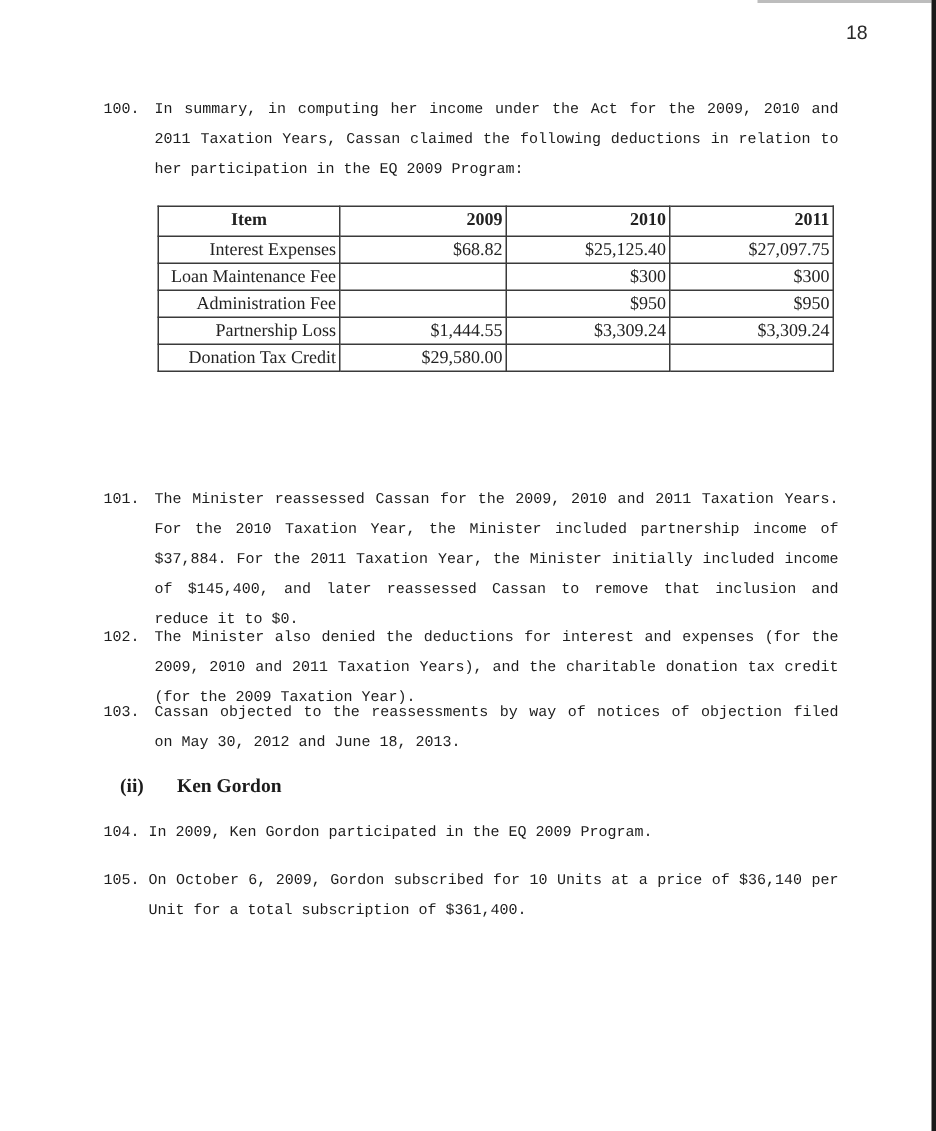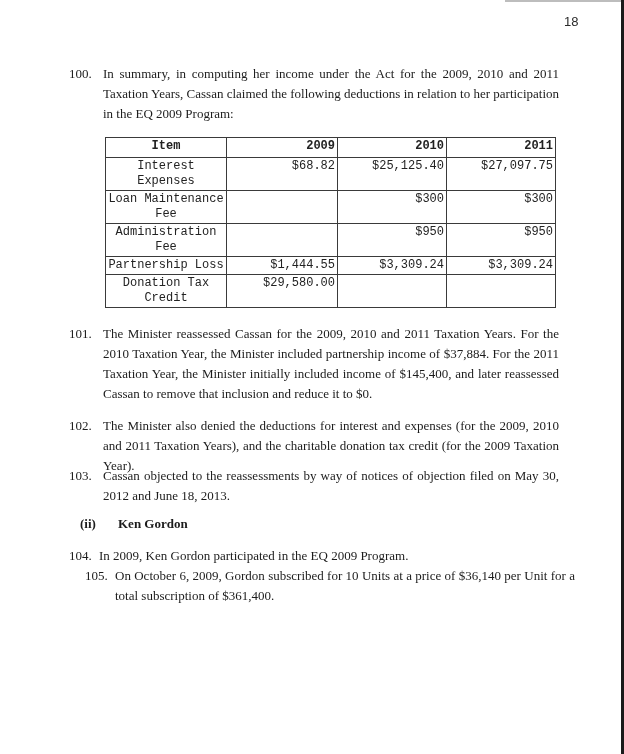--- a/index.html
+++ b/index.html
@@ -16,47 +16,47 @@
       position: absolute; top: 0; left: 505px; width: 116px; height: 2px;
       background: #bdbdbd;
     }
     .page-number {
       position: absolute; top: 14px; left: 535px;
       font-family: "Liberation Sans", "DejaVu Sans", sans-serif;
       font-size: 13px; color: #2a2a2a; margin-left: 29px;
     }
     .para {
       position: absolute; left: 69px; width: 490px;
-      font-size: 13px; line-height: 20px;
+      font-size: 10px; line-height: 20px; font-family: Liberation Mono, monospace;
     }
     .para .num { position: absolute; left: 0; top: 0; }
     .para .text { margin-left: 34px; text-align: justify; text-align-last: left; }
     .heading {
       position: absolute; left: 80px; top: 516px; font-size: 13px; font-weight: bold;
     }
     .heading .hnum { position: absolute; left: 0; }
     .heading .htitle { position: absolute; left: 38px; white-space: nowrap; }
 
     table.ded {
       position: absolute; left: 105px; top: 137px;
       border-collapse: collapse; font-size: 12px;
-      font-family: Liberation Mono, monospace;
+      font-family: Liberation Serif, serif;
       color: #222;
     }
     table.ded td, table.ded th {
       border: 1px solid #3a3a3a; padding: 1px 2px; vertical-align: top;
       line-height: 15px;
     }
     table.ded th { font-weight: bold; height: 17px; }
     table.ded th.item { text-align: center; width: 116px; }
     table.ded th.yr, table.ded td.val { text-align: right; }
     table.ded .c1 { width: 106px; }
     table.ded .c2 { width: 104px; }
     table.ded .c3 { width: 104px; }
-    table.ded td.lbl { text-align: center; white-space: normal; }
+    table.ded td.lbl { text-align: right; white-space: normal; }
   </style>
 </head>
 <body>
 
 <div class="top-edge"></div>
 <div class="right-edge"></div>
 
 <div class="page-number">18</div>
 
 <div class="para" style="top:64px;">
@@ -125,16 +125,16 @@
 <div class="heading">
   <span class="hnum">(ii)</span>
   <span class="htitle">Ken Gordon</span>
 </div>
 
 <div class="para" style="top:546px;">
   <span class="num">104.</span>
   <div class="text" style="margin-left:30px;">In 2009,  Ken Gordon participated in the EQ 2009 Program.</div>
 </div>
 
-<div class="para" style="top:566px;margin-left:16px;">
+<div class="para" style="top:578px;">
   <span class="num">105.</span>
   <div class="text" style="margin-left:30px;">On October 6, 2009, Gordon subscribed for 10 Units at a price of $36,140 per Unit for a total subscription of $361,400.</div>
 </div>
 
 </body></html>

